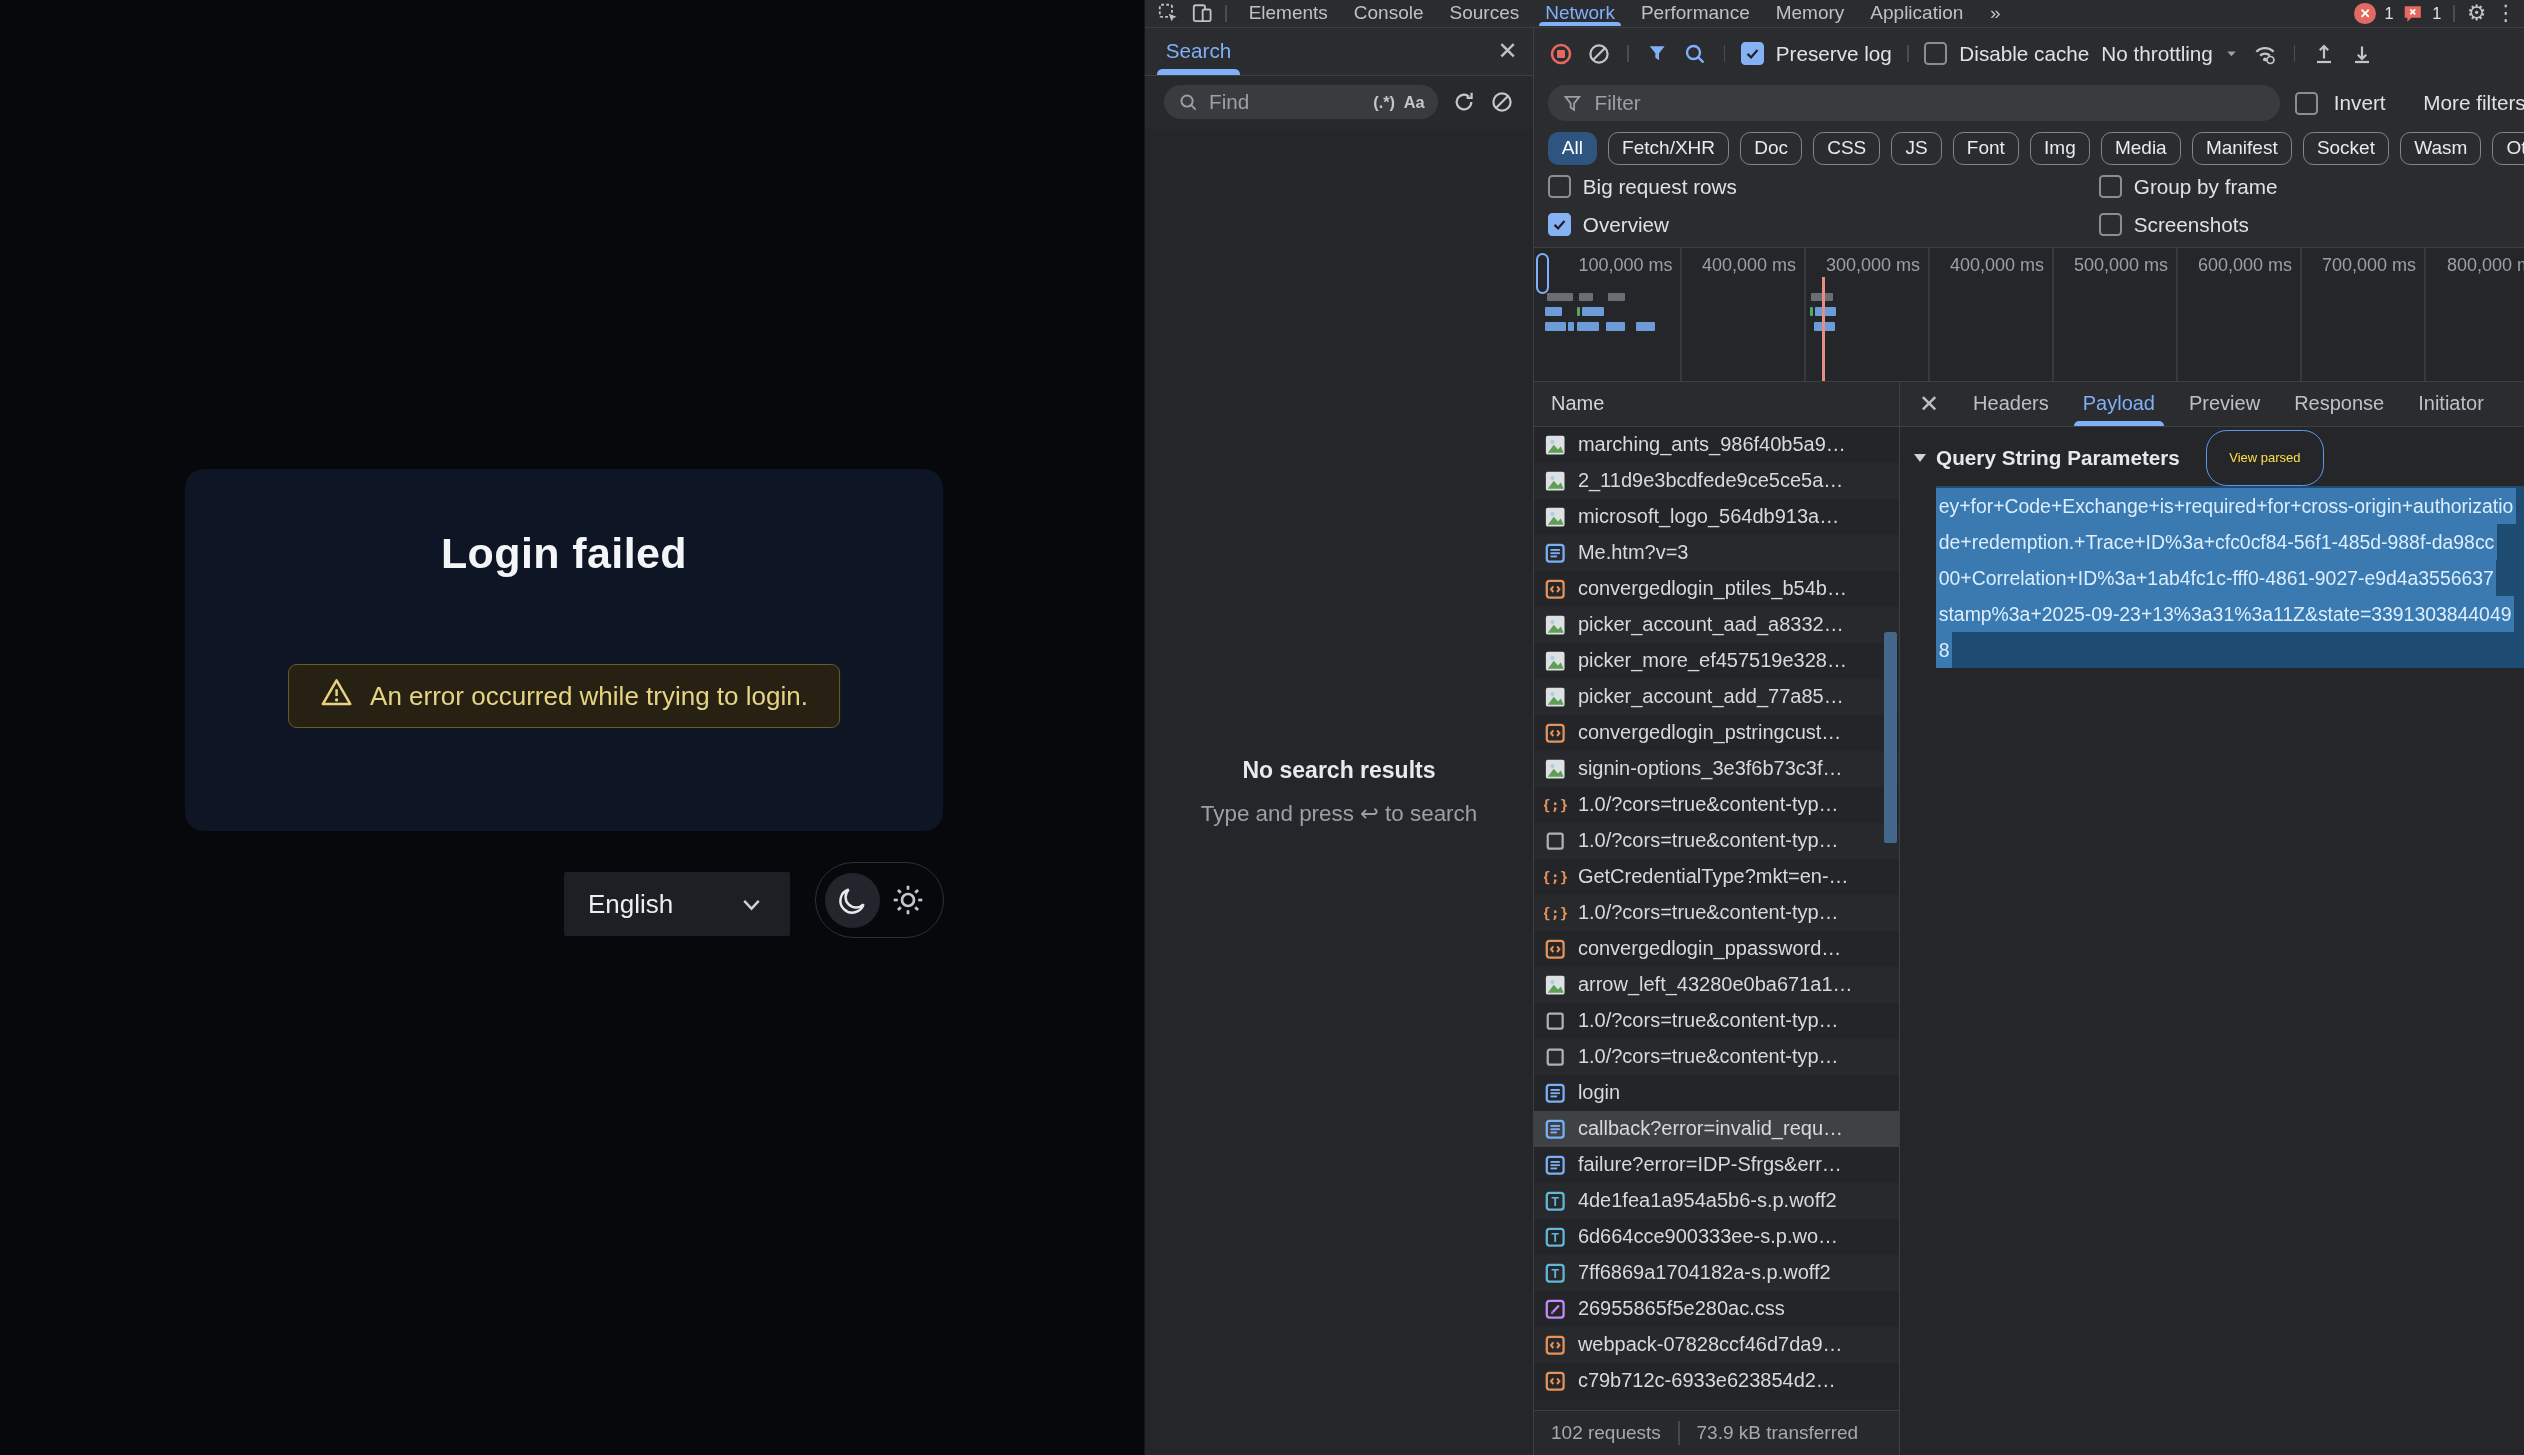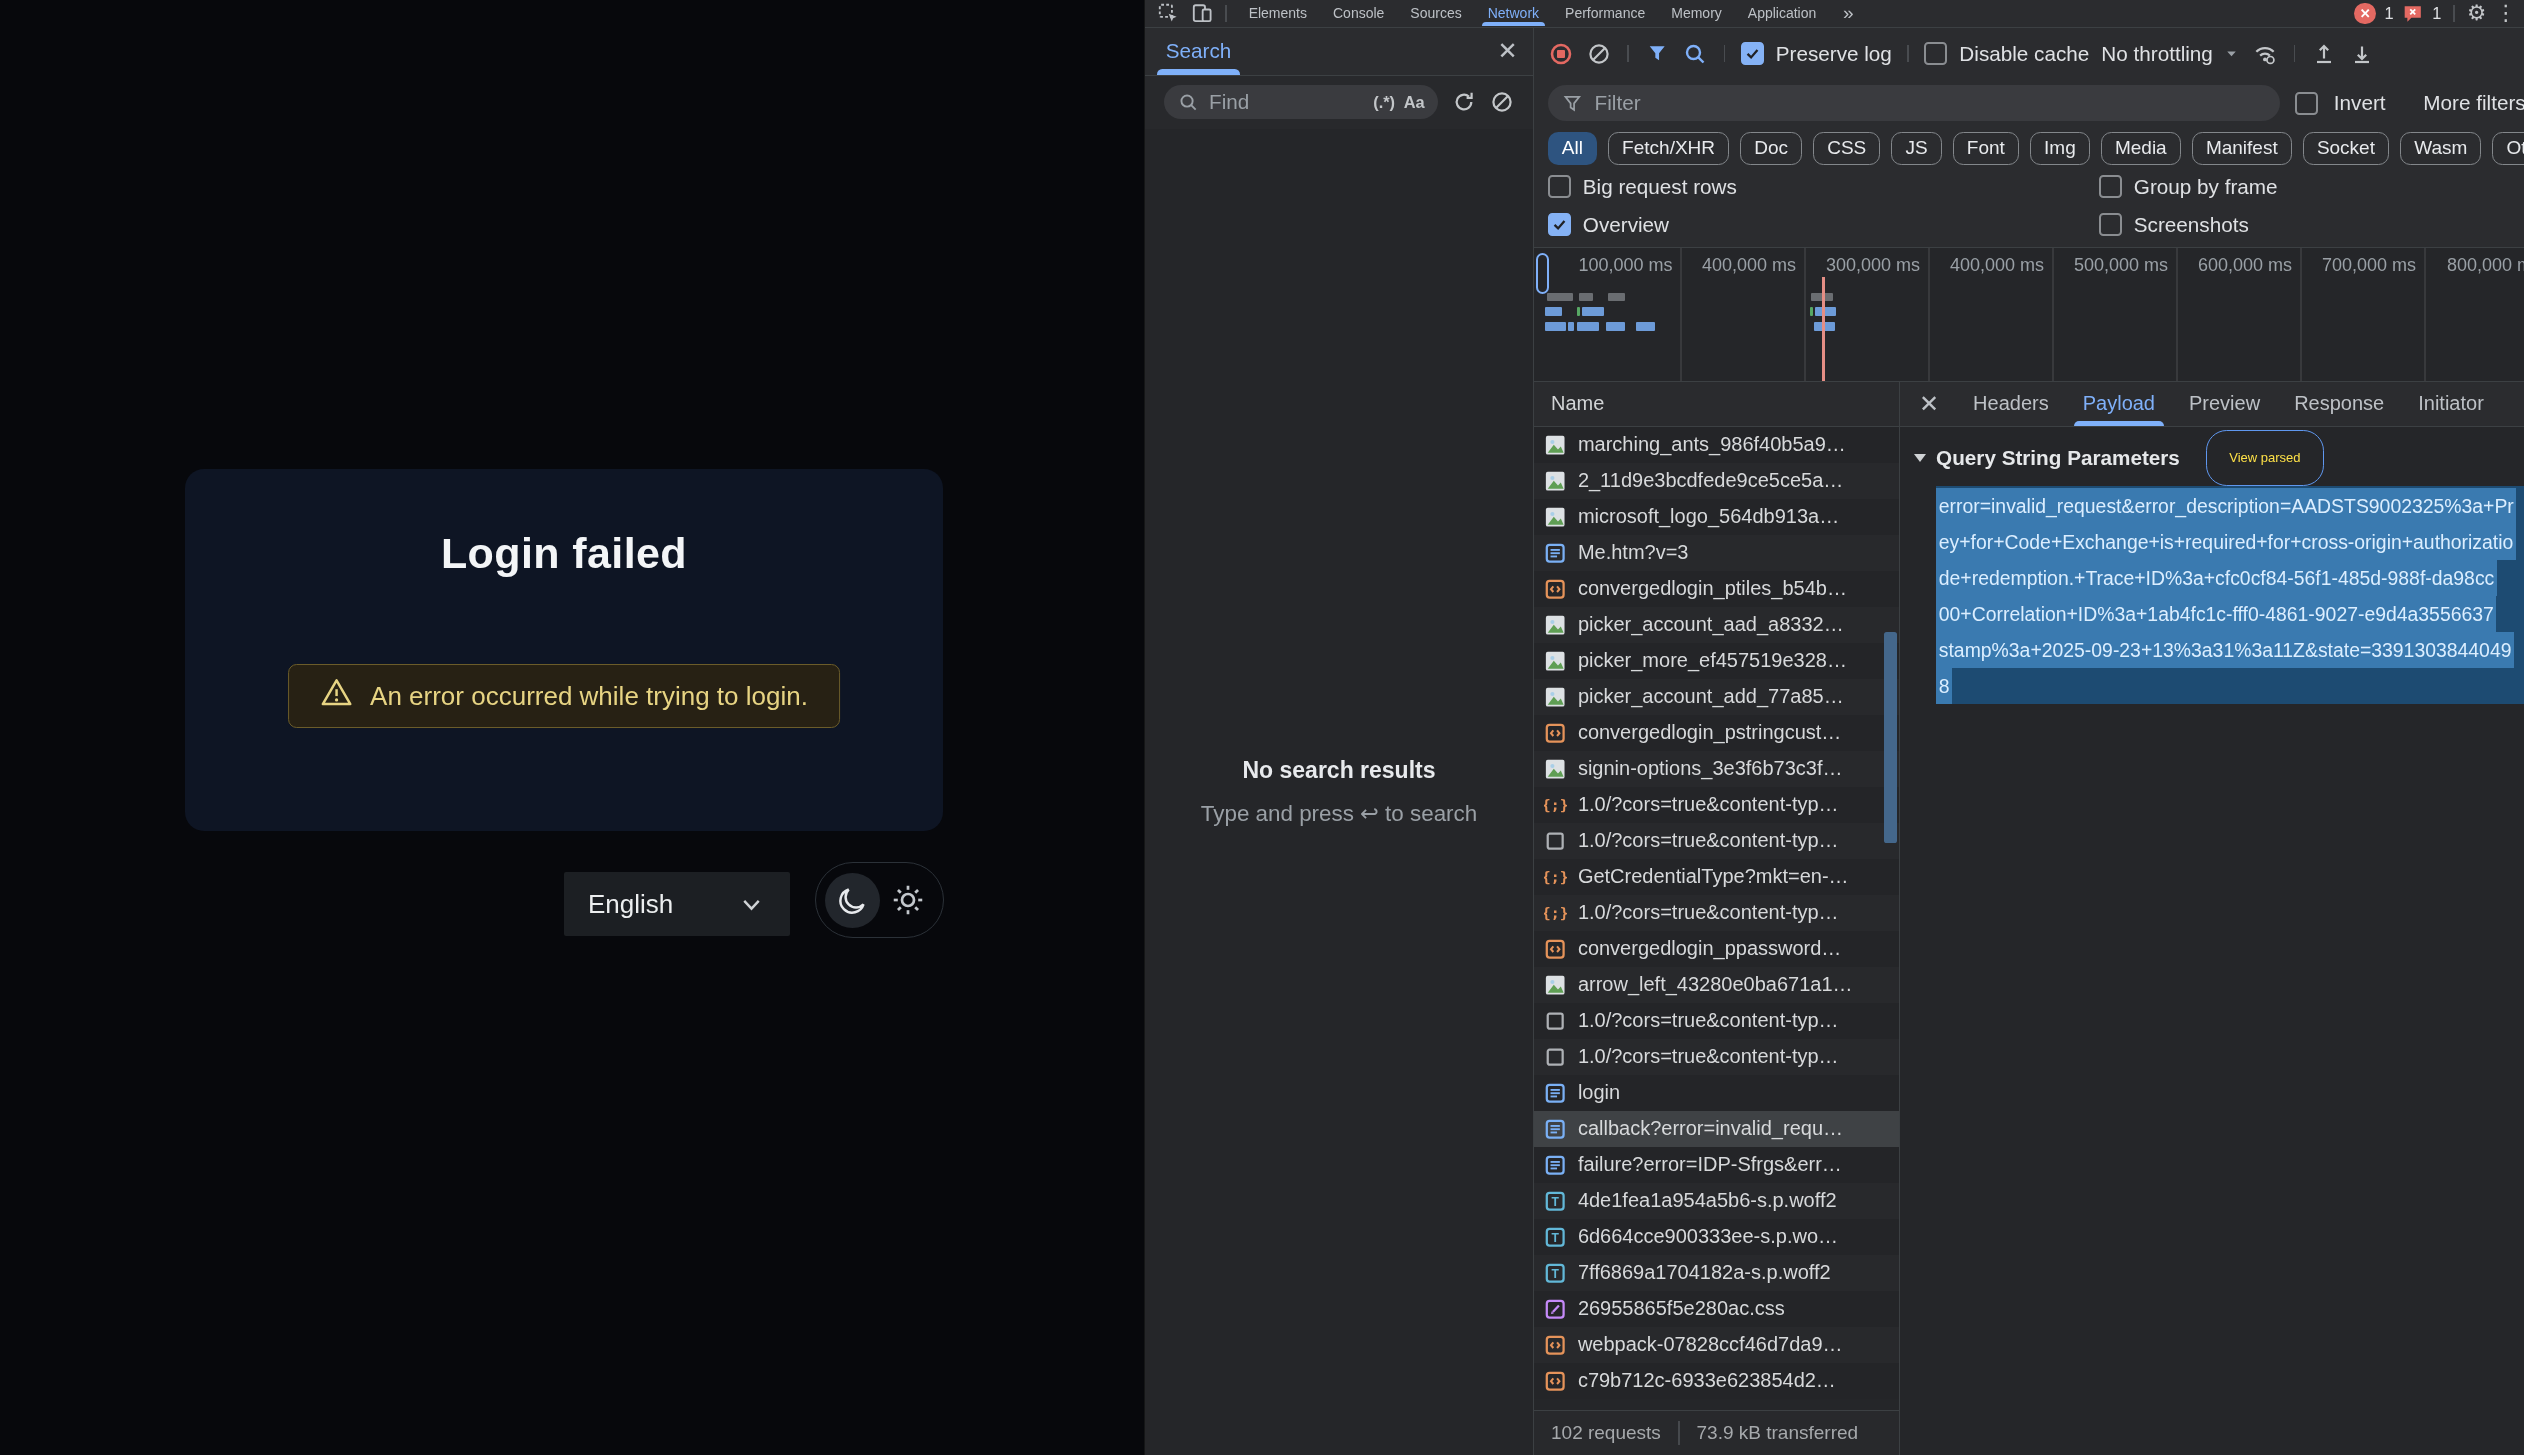--- a/index.html
+++ b/index.html
@@ -12,21 +12,21 @@
   .lang{position:absolute;left:564px;top:872px;width:226px;height:64px;background:#1c1f23;border-radius:2px;display:flex;align-items:center;padding:0 24px;font-size:26px;color:#eceeef;box-sizing:border-box;cursor:pointer;}
   .lang svg{margin-left:auto;}
   .theme{position:absolute;left:815px;top:862px;width:129px;height:76px;border:1.7px solid #2b3138;border-radius:41px;display:flex;align-items:center;padding:0 8.6px;gap:3.4px;box-sizing:border-box;}
   .moon-wrap{width:55px;height:55px;border-radius:50%;background:#22262c;display:flex;align-items:center;justify-content:center;}
   .sun-wrap{width:50px;height:50px;display:flex;align-items:center;justify-content:center;}
   
   .devtools{position:absolute;left:1144px;top:0;width:1381px;height:1455px;background:#252629;display:flex;flex-direction:column;border-left:1.7px solid #151617;box-sizing:border-box;}
   .dt-tabbar{height:27.6px;flex:0 0 auto;background:#2b2c2f;border-bottom:1.7px solid #3c4043;display:flex;align-items:center;padding:0 8.6px;gap:5.2px;box-sizing:border-box;}
   .dt-iconbtn{width:29px;height:24px;display:flex;align-items:center;justify-content:center;color:#bdc1c6;}
   .dt-sep{width:1.7px;height:17px;background:#494c50;margin:0 3.4px;}
-  .dt-tab{position:relative;height:26px;display:flex;align-items:center;padding:0 13px;font-size:14px;color:#bdc1c6;cursor:pointer;}
+  .dt-tab{position:relative;height:26px;display:flex;align-items:center;padding:0 13px;font-size:19px;color:#bdc1c6;cursor:pointer;}
   .dt-tab.active{color:#7fb0f9;}
   .dt-tab.active::after{content:"";position:absolute;left:6.9px;right:6.9px;bottom:0;height:4.3px;border-radius:4.3px 4.3px 0 0;background:#7fb0f9;}
   .dt-more{font-size:19px;color:#bdc1c6;padding:0 8.6px;cursor:pointer;}
   .dt-right{margin-left:auto;display:flex;align-items:center;gap:8.6px;}
   .badge{width:21.5px;height:21.5px;border-radius:50%;background:#e46962;color:#fff;font-size:13px;display:flex;align-items:center;justify-content:center;font-weight:700;}
   .badge-count{font-size:16.4px;color:#dfe1e4;}
   .glyph-btn{font-size:21.5px;color:#c3c6c9;line-height:1;cursor:pointer;}
   .dt-body{flex:1;display:flex;min-height:0;}
   
   .sp{width:389px;flex:0 0 auto;border-right:1.7px solid #3c4043;display:flex;flex-direction:column;background:#252629;box-sizing:border-box;}
@@ -660,21 +660,20 @@
           </div>
           <div class="det-content">
             <div class="qsp">
               <span class="qsp-title">
                 <span class="caret-down"></span>
                 <span>Query String Parameters</span>
               </span>
               <button class="vp-btn">View parsed</button>
             </div>
             <div class="payload" id="payload-block">
-                <div class="line"><span>error=invalid_request&amp;error_description=AADSTS9002325%3a+Pr</span></div>
                 <div class="line"><span>ey+for+Code+Exchange+is+required+for+cross-origin+authorizatio</span></div>
                 <div class="line"><span>de+redemption.+Trace+ID%3a+cfc0cf84-56f1-485d-988f-da98cc</span></div>
                 <div class="line"><span>00+Correlation+ID%3a+1ab4fc1c-fff0-4861-9027-e9d4a3556637</span></div>
                 <div class="line"><span>stamp%3a+2025-09-23+13%3a31%3a11Z&amp;state=3391303844049</span></div>
                 <div class="line"><span>8</span></div>
               </div>
           </div>
         </div>
       </div>
     </div>

